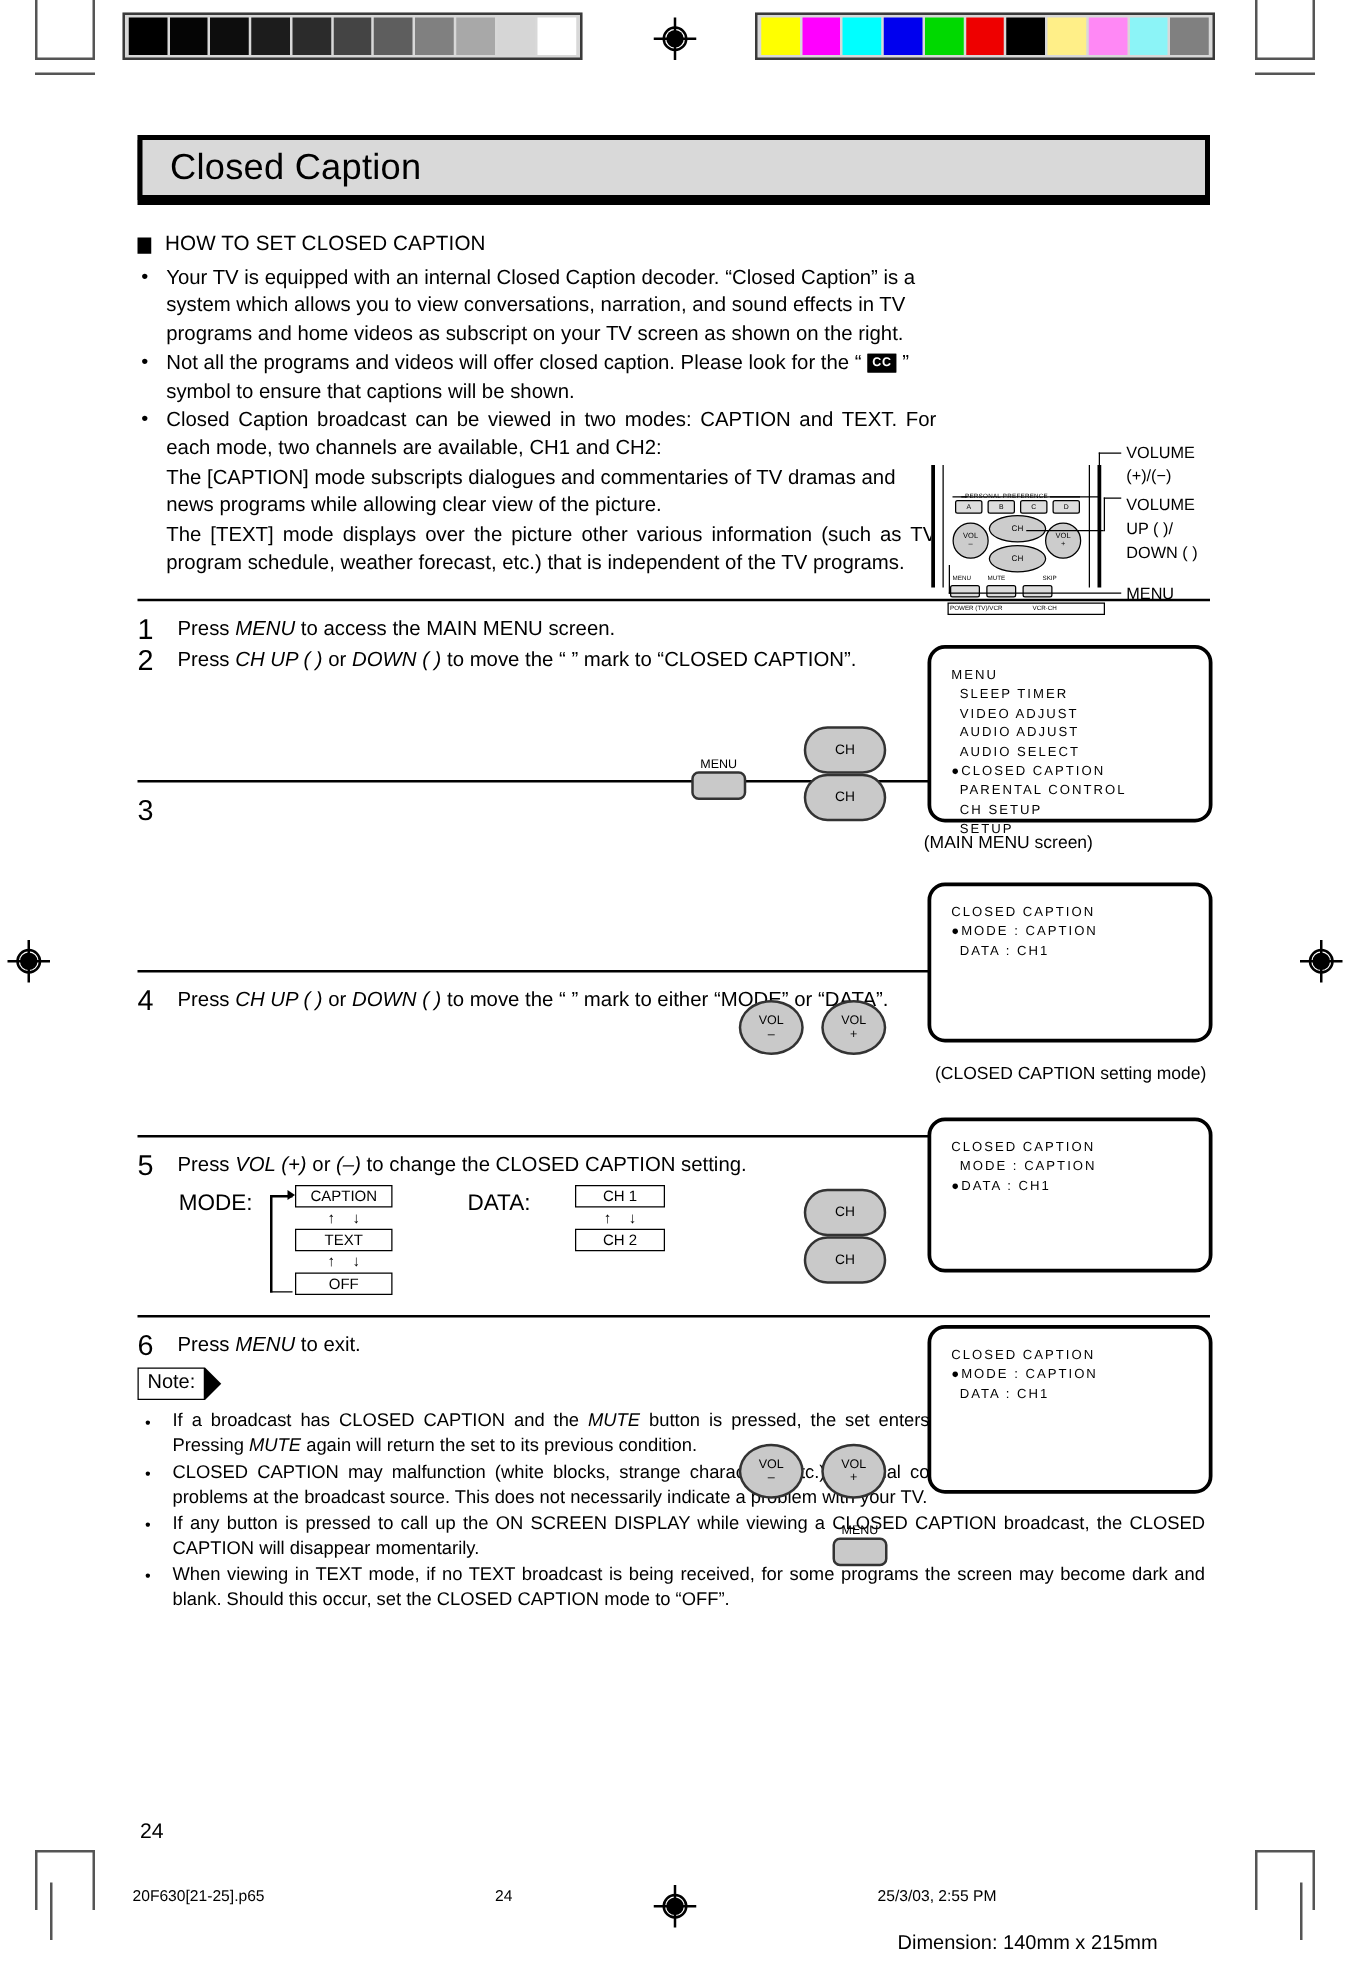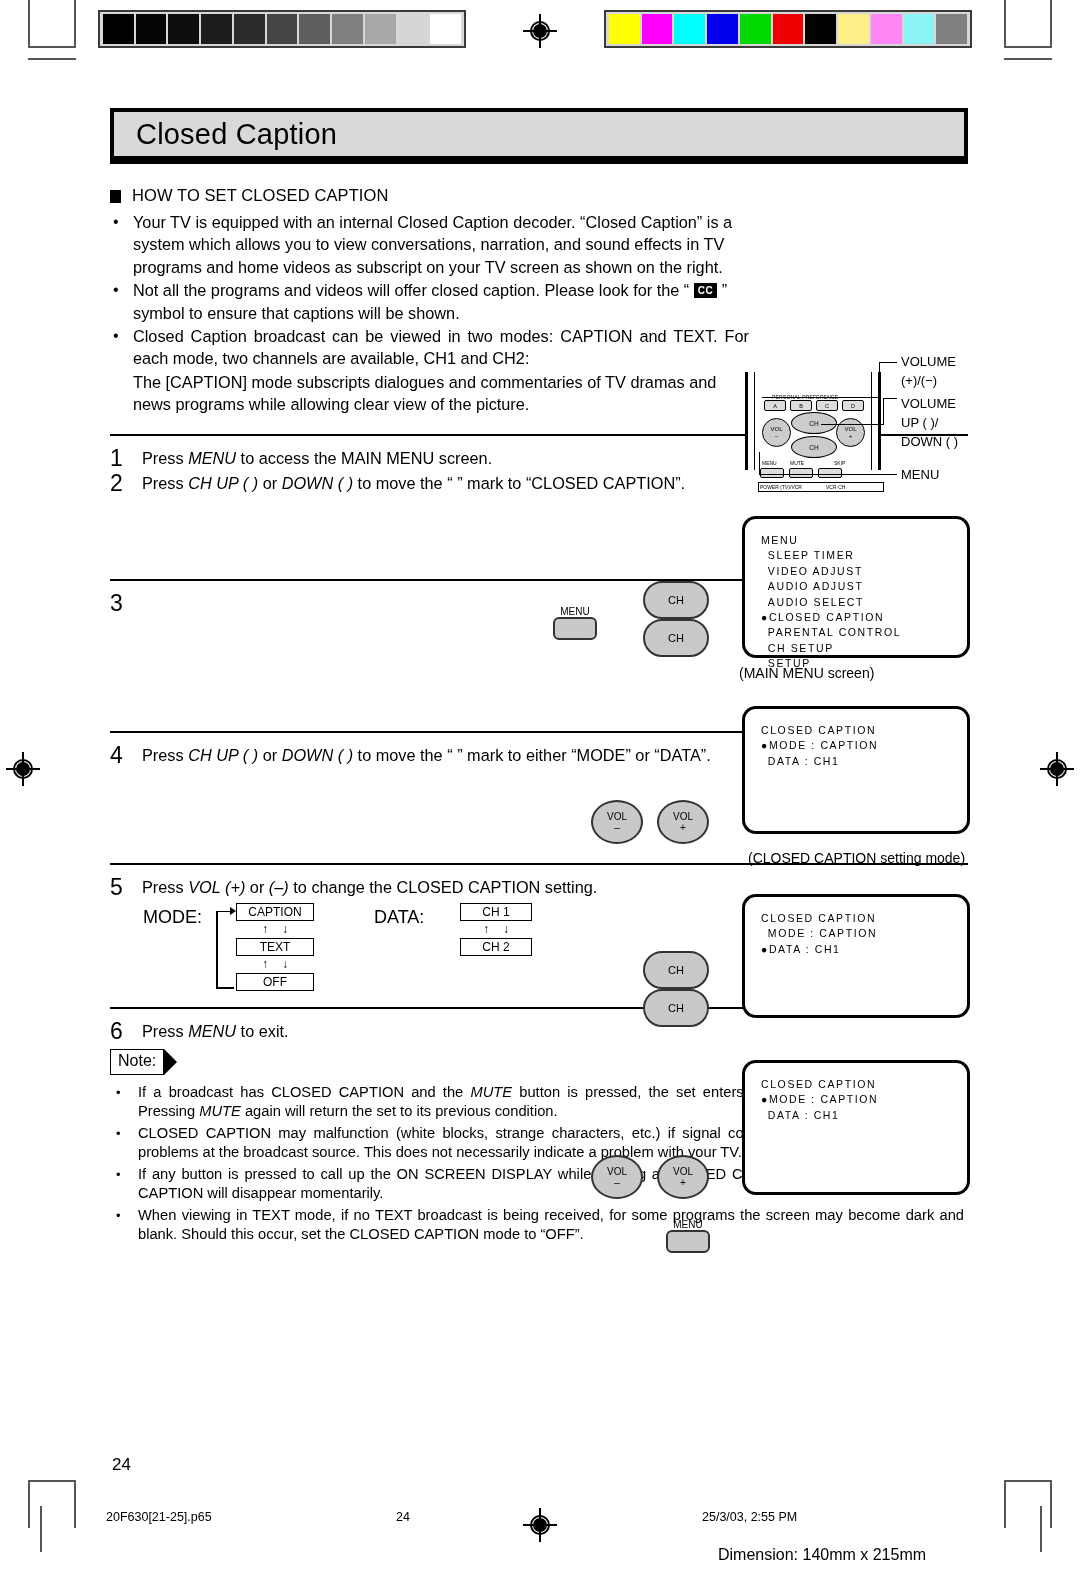--- a/index.html
+++ b/index.html
@@ -211,20 +211,24 @@
         <span class="txt">Not all the programs and videos will offer closed caption. Please look for the “&nbsp;<span class="ccsym">CC</span>&nbsp;” symbol to ensure that captions will be shown.</span>
       </li>
       <li>
         <span class="dot">•</span>
         <span class="txt just">Closed Caption broadcast can be viewed in two modes: CAPTION and TEXT. For each mode, two channels are available, CH1 and CH2:</span>
       </li>
       <li>
         <span class="dot"></span>
         <span class="txt">The [CAPTION] mode subscripts dialogues and commentaries of TV dramas and news programs while allowing clear view of the picture.</span>
       </li>
+      <li>
+        <span class="dot"></span>
+        <span class="txt just">The [TEXT] mode displays over the picture other various information (such as TV program schedule, weather forecast, etc.) that is independent of the TV programs.</span>
+      </li>
     </ul>
 
     
     <div class="rule" style="margin-top:18px;"></div>
     <div class="step">
       <div class="num">1</div>
       <div class="body"><span>Press </span><em>MENU</em><span> to access the MAIN MENU screen.</span></div>
     </div>
     <div class="step" style="margin-top:1px;">
       <div class="num">2</div>

